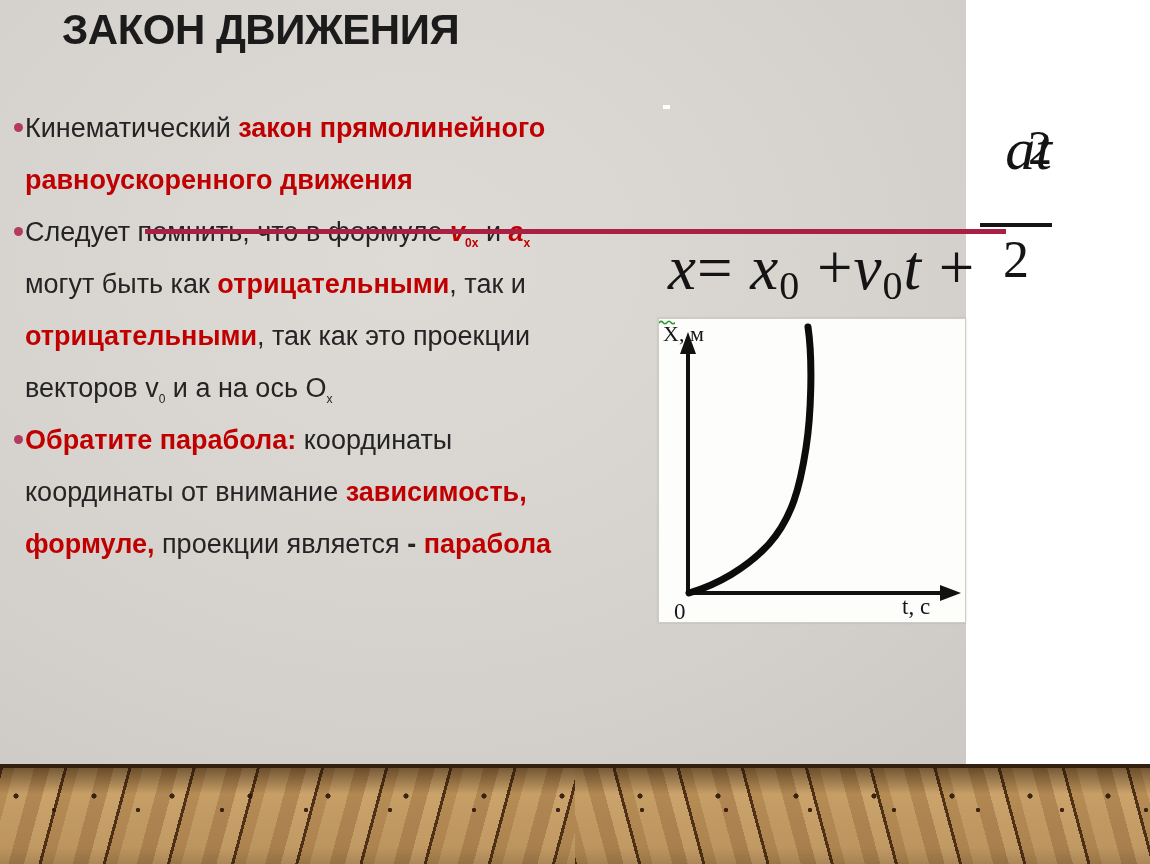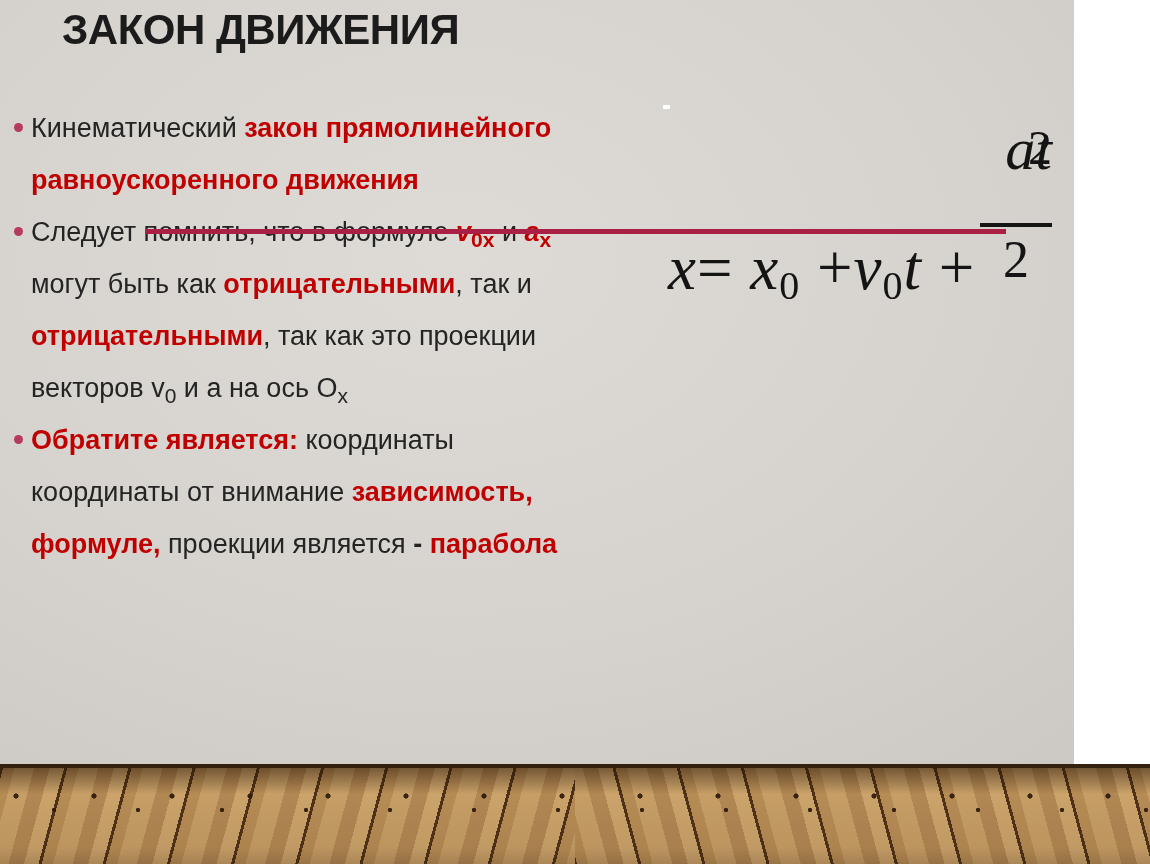--- a/index.html
+++ b/index.html
@@ -1,33 +1,33 @@
 <!DOCTYPE html>
 <html><head>
 <meta charset="utf-8">
 <style>
   html,body{margin:0;padding:0;}
   body{width:1150px;height:864px;overflow:hidden;}
   .slide{
-    position:relative;width:1074px;height:864px;
+    position:relative;width:966px;height:864px;
     background:radial-gradient(ellipse 130% 115% at 42% 30%, #dedbd6 0%, #d6d3ce 38%, #cbc8c3 72%, #c1bdb7 100%);
     font-family:"Liberation Sans", sans-serif;color:#1f1f1f;
   }
   .title{
     position:absolute;left:62px;top:6px;
     font-size:42px;font-weight:bold;letter-spacing:-0.5px;color:#1b1b1b;white-space:nowrap;
   }
   .bullets{position:absolute;left:14px;top:102px;width:660px;}
-  .bullet{display:flex;gap:8px;}
+  .bullet{display:flex;gap:2px;}
   .dot{flex:none;width:9px;height:9px;border-radius:50%;background:#b43a5e;margin-top:21px;}
   .btext{font-size:27px;line-height:52px;color:#242424;white-space:nowrap;}
   .r{color:#c00000;font-weight:bold;}
   .bi{font-style:italic;}
   .b{font-weight:bold;}
-  sub.s{font-size:21px;vertical-align:-6px;line-height:0;}
+  sub.s{font-size:12px;vertical-align:-6px;line-height:0;}
   
   .f-main{
     position:absolute;left:668px;top:196px;
     font-family:"Liberation Serif", serif;font-size:63px;font-style:normal;
     color:#141414;white-space:nowrap;line-height:1;letter-spacing:1px;margin-top:41px;
   }
   .f-main .v{font-style:italic;}
   .f-main sub{font-size:40px;vertical-align:-10px;line-height:0;}
   .frac{position:absolute;left:980px;top:116px;width:72px;text-align:center;
     font-family:"Liberation Serif", serif;color:#141414;}
@@ -89,21 +89,21 @@
         <span>Следует помнить, что в формуле </span><span class="r bi">v</span><sub class="s r">0x</sub><span> и </span><span class="r bi">a</span><sub class="s r">x</sub><br>
         <span>могут быть как </span><span class="r">отрицательными</span><span>, так и</span><br>
         <span class="r">отрицательными</span><span>, так как это проекции</span><br>
         <span>векторов v</span><sub class="s">0</sub><span> и а на ось О</span><sub class="s">х</sub>
       </div>
     </div>
 
     <div class="bullet">
       <span class="dot"></span>
       <div class="btext">
-        <span class="r">Обратите является: </span><span>координаты</span><br>
+        <span class="r">Обратите парабола: </span><span>координаты</span><br>
         <span>координаты от внимание </span><span class="r">зависимость,</span><br>
         <span class="r">формуле, </span><span>проекции является </span><span class="b">- </span><span class="r">парабола</span>
       </div>
     </div>
 
   </div>
 
   <div class="f-main">
     <span class="v">x</span><span>= </span><span class="v">x</span><sub>0</sub><span> +</span><span class="v">v</span><sub>0</sub><span class="v">t</span><span> +</span>
   </div>
@@ -113,20 +113,35 @@
       <span>at</span>
         <span class="exp">2</span>
     </div>
     <div class="bar"></div>
     <div class="den">2</div>
   </div>
 
   <div class="redline"></div>
   <div class="whitedash"></div>
 
+  <div class="graph">
+    <svg width="306" height="303" viewBox="0 0 306 303">
+      <line x1="29" y1="274" x2="29" y2="30" stroke="#111" stroke-width="4"></line>
+      <polygon points="29,13 21,35 37,35" fill="#111"></polygon>
+      <line x1="29" y1="274" x2="290" y2="274" stroke="#111" stroke-width="4"></line>
+      <polygon points="302,274 281,266 281,282" fill="#111"></polygon>
+      <path d="M30,274 C58,266 88,249 110,225 C133,199 141,168 147,129 C152,97 154,42 149,8" fill="none" stroke="#0c0c0c" stroke-width="7" stroke-linecap="round"></path>
+    </svg>
+    <span class="glab g-y">X, м</span>
+    <span class="glab g-0">0</span>
+    <span class="glab g-t">t, c</span>
+    <svg class="squiggle" width="16" height="6" viewBox="0 0 16 6">
+      <path d="M0,4 Q2,1 4,3.5 T8,3.5 T12,3.5 T16,3.5" fill="none" stroke="#2e9b2e" stroke-width="1.6"></path>
+    </svg>
+  </div>
 
   <div class="floor">
     <div class="half l"></div>
     <div class="half r"></div>
     <div class="nails"></div>
     <div class="shade"></div>
   </div>
 
 </div>
 

